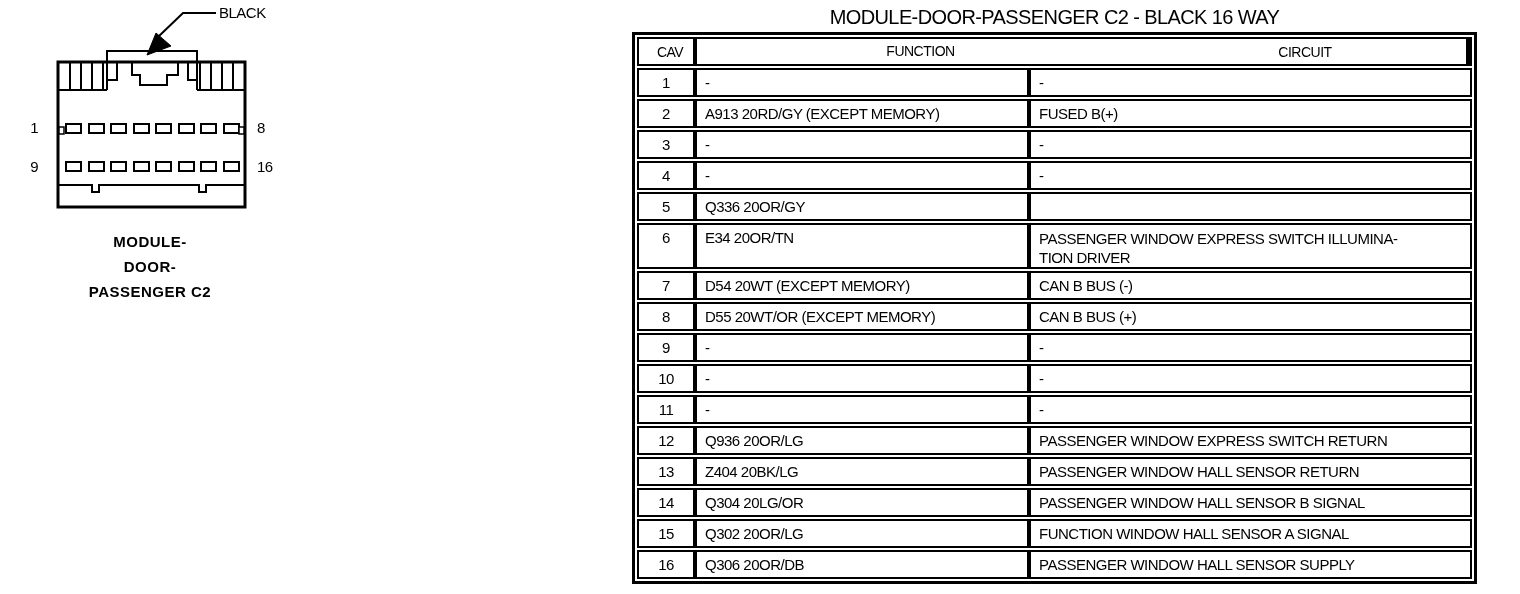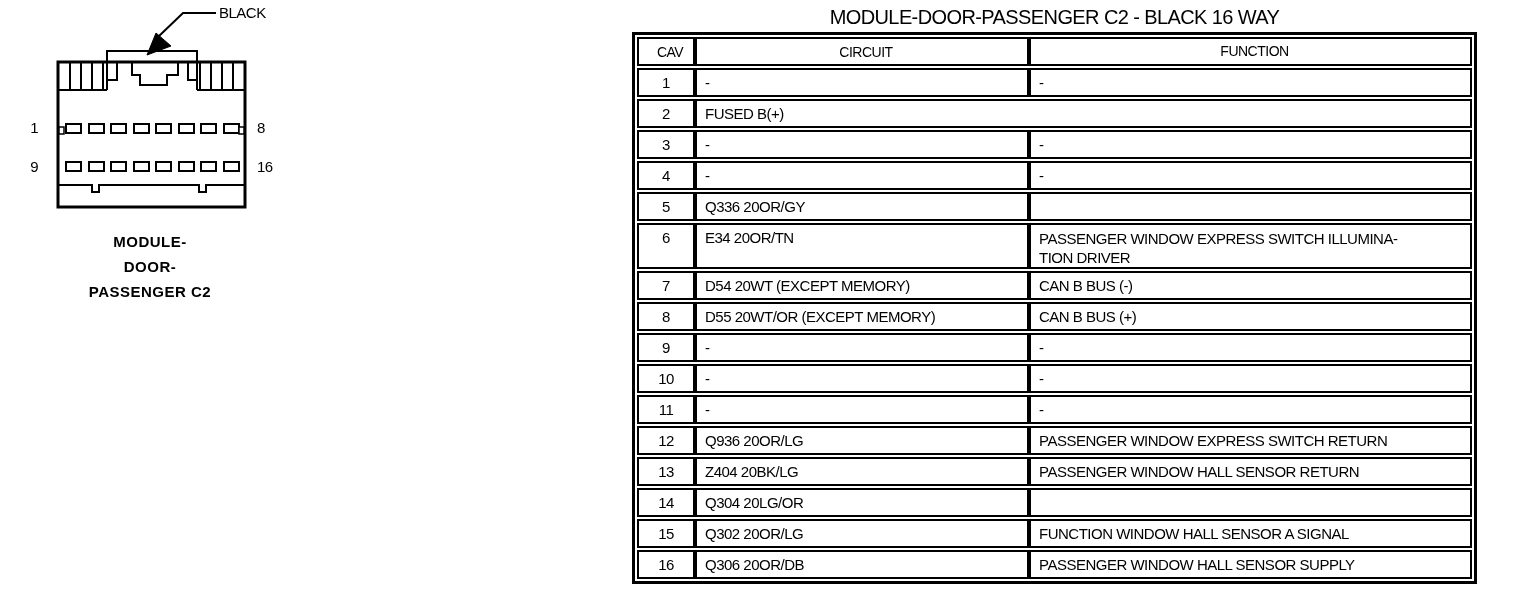--- a/index.html
+++ b/index.html
@@ -113,31 +113,32 @@
     <div>DOOR-</div>
     <div>PASSENGER C2</div>
   </div>
 </div>
 
 <div class="table-title">MODULE-DOOR-PASSENGER C2 - BLACK 16 WAY</div>
 
 <div class="ptable">
   <div class="prow head">
     <div class="cell c-cav">CAV</div>
+    <div class="cell c-function">FUNCTION</div>
     <div class="cell c-circuit">CIRCUIT</div>
-    <div class="cell c-function">FUNCTION</div>
   </div>
 
   <div class="prow">
     <div class="cell c-cav">1</div>
     <div class="cell c-circuit">-</div>
     <div class="cell c-function">-</div>
   </div>
   <div class="prow">
     <div class="cell c-cav">2</div>
+    <div class="cell c-circuit">A913 20RD/GY (EXCEPT MEMORY)</div>
     <div class="cell c-function">FUSED B(+)</div>
   </div>
   <div class="prow">
     <div class="cell c-cav">3</div>
     <div class="cell c-circuit">-</div>
     <div class="cell c-function">-</div>
   </div>
   <div class="prow">
     <div class="cell c-cav">4</div>
     <div class="cell c-circuit">-</div>
@@ -184,20 +185,21 @@
     <div class="cell c-function">PASSENGER WINDOW EXPRESS SWITCH RETURN</div>
   </div>
   <div class="prow">
     <div class="cell c-cav">13</div>
     <div class="cell c-circuit">Z404 20BK/LG</div>
     <div class="cell c-function">PASSENGER WINDOW HALL SENSOR RETURN</div>
   </div>
   <div class="prow">
     <div class="cell c-cav">14</div>
     <div class="cell c-circuit">Q304 20LG/OR</div>
+    <div class="cell c-function">PASSENGER WINDOW HALL SENSOR B SIGNAL</div>
   </div>
   <div class="prow">
     <div class="cell c-cav">15</div>
     <div class="cell c-circuit">Q302 20OR/LG</div>
     <div class="cell c-function">FUNCTION WINDOW HALL SENSOR A SIGNAL</div>
   </div>
   <div class="prow">
     <div class="cell c-cav">16</div>
     <div class="cell c-circuit">Q306 20OR/DB</div>
     <div class="cell c-function">PASSENGER WINDOW HALL SENSOR SUPPLY</div>

